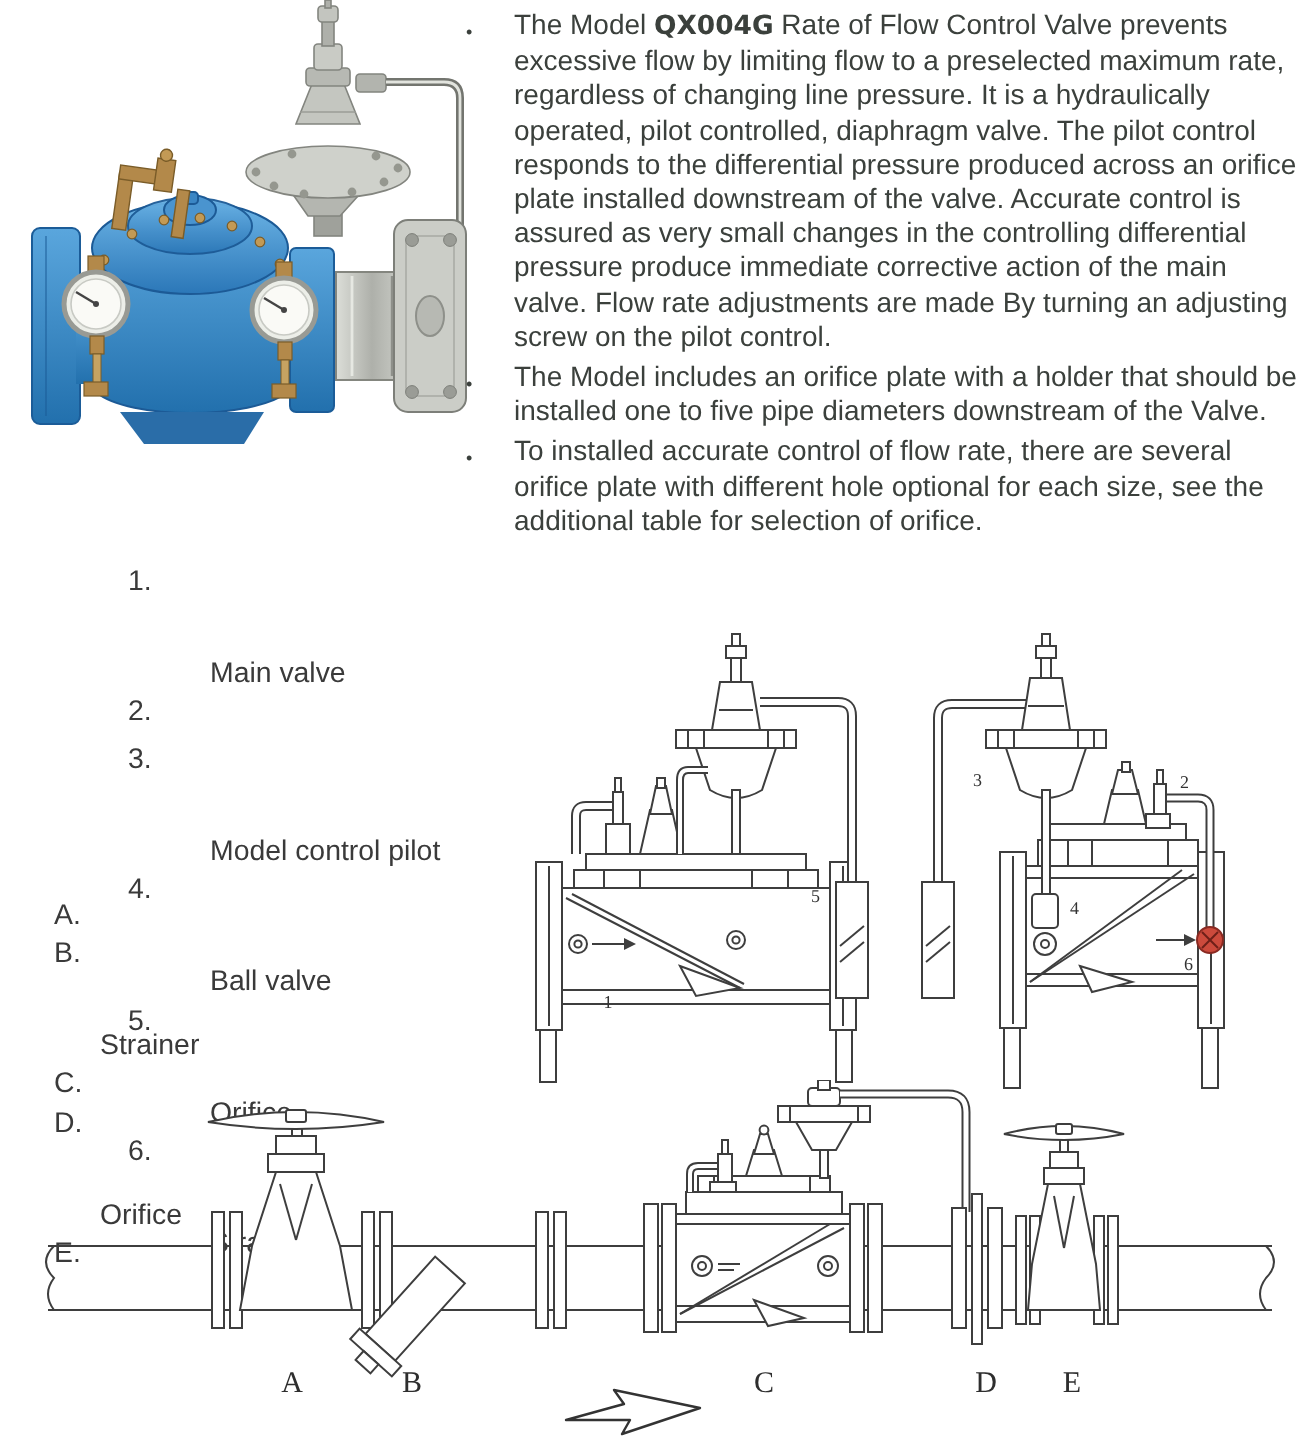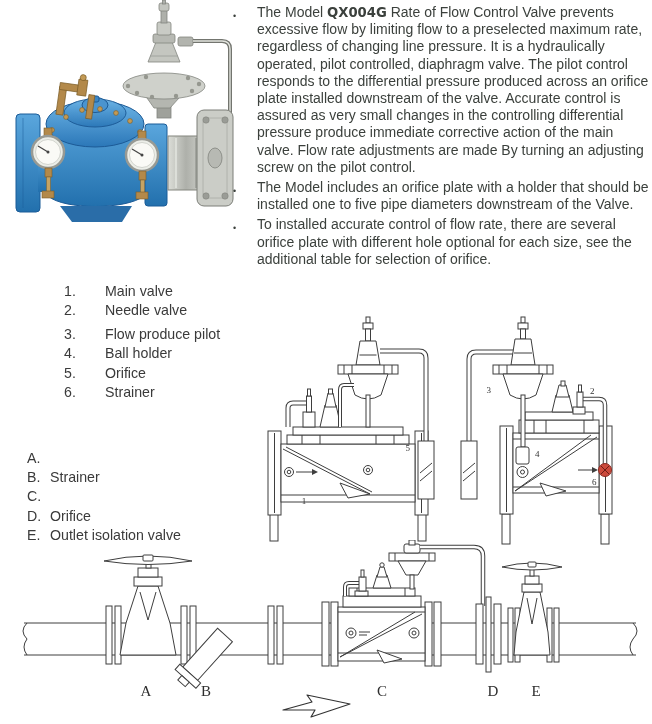--- a/index.html
+++ b/index.html
@@ -13,21 +13,21 @@
   .par{display:flex;margin:0 0 3px 0;}
   .bullet{width:24px;flex:0 0 24px;font-size:9px;padding-top:4px;color:#3b403c;text-align:left;padding-left:3px;}
   .ptext{flex:1;}
   .model{font-weight:bold;font-family:"DejaVu Sans",sans-serif;font-size:13.2px;}
 
   
   .legend-num{left:64px;top:282px;font-size:14.2px;line-height:19.4px;color:#3a3a3a;}
   .legend-num .lrow{display:flex;}
   .legend-num .gap{margin-top:4px;}
   .lnum{width:41px;flex:0 0 41px;}
-  .llab{flex:1;white-space:nowrap;}
+  .llab{flex:1;white-space:nowrap;margin-top:46px;}
 
   
   .legend-alpha{left:27px;top:449px;font-size:14.2px;line-height:19.2px;color:#3a3a3a;}
   .legend-alpha .lrow{display:flex;}
   .lletter{width:23px;flex:0 0 23px;}
 
   
   .ln{stroke:#3e3e3e;stroke-width:1;fill:none;}
   .shp{stroke:#3e3e3e;stroke-width:1;fill:#ffffff;}
   .pipe-o{stroke:#3e3e3e;fill:none;stroke-linecap:butt;}
@@ -169,29 +169,28 @@
     </div>
   </div>
 
   <div class="abs legend-num">
     <div class="lrow">
         <span class="lnum">1.</span>
         <span class="llab">Main valve</span>
       </div>
     <div class="lrow">
         <span class="lnum">2.</span>
-        <span class="llab">Needle valve</span>
       </div>
     <div class="lrow gap">
         <span class="lnum">3.</span>
-        <span class="llab">Flow produce pilot</span>
+        <span class="llab">Model control pilot</span>
       </div>
     <div class="lrow">
         <span class="lnum">4.</span>
-        <span class="llab">Ball holder</span>
+        <span class="llab">Ball valve</span>
       </div>
     <div class="lrow">
         <span class="lnum">5.</span>
         <span class="llab">Orifice</span>
       </div>
     <div class="lrow">
         <span class="lnum">6.</span>
         <span class="llab">Strainer</span>
       </div>
   </div>
@@ -206,21 +205,20 @@
       </div>
     <div class="lrow">
         <span class="lletter">C.</span>
       </div>
     <div class="lrow">
         <span class="lletter">D.</span>
         <span class="llab">Orifice</span>
       </div>
     <div class="lrow">
         <span class="lletter">E.</span>
-        <span class="llab">Outlet isolation valve</span>
       </div>
   </div>
 
   <svg class="abs" style="left:240px;top:315px" width="412" height="245" viewBox="0 0 412 245">
 
     <g>
       <rect class="shp" x="30" y="198" width="8" height="28"></rect>
       <rect class="shp" x="178" y="198" width="8" height="28"></rect>
       <rect class="shp" x="28" y="116" width="13" height="84"></rect>
         <line class="ln" x1="34.5" y1="118" x2="34.5" y2="198"></line>

